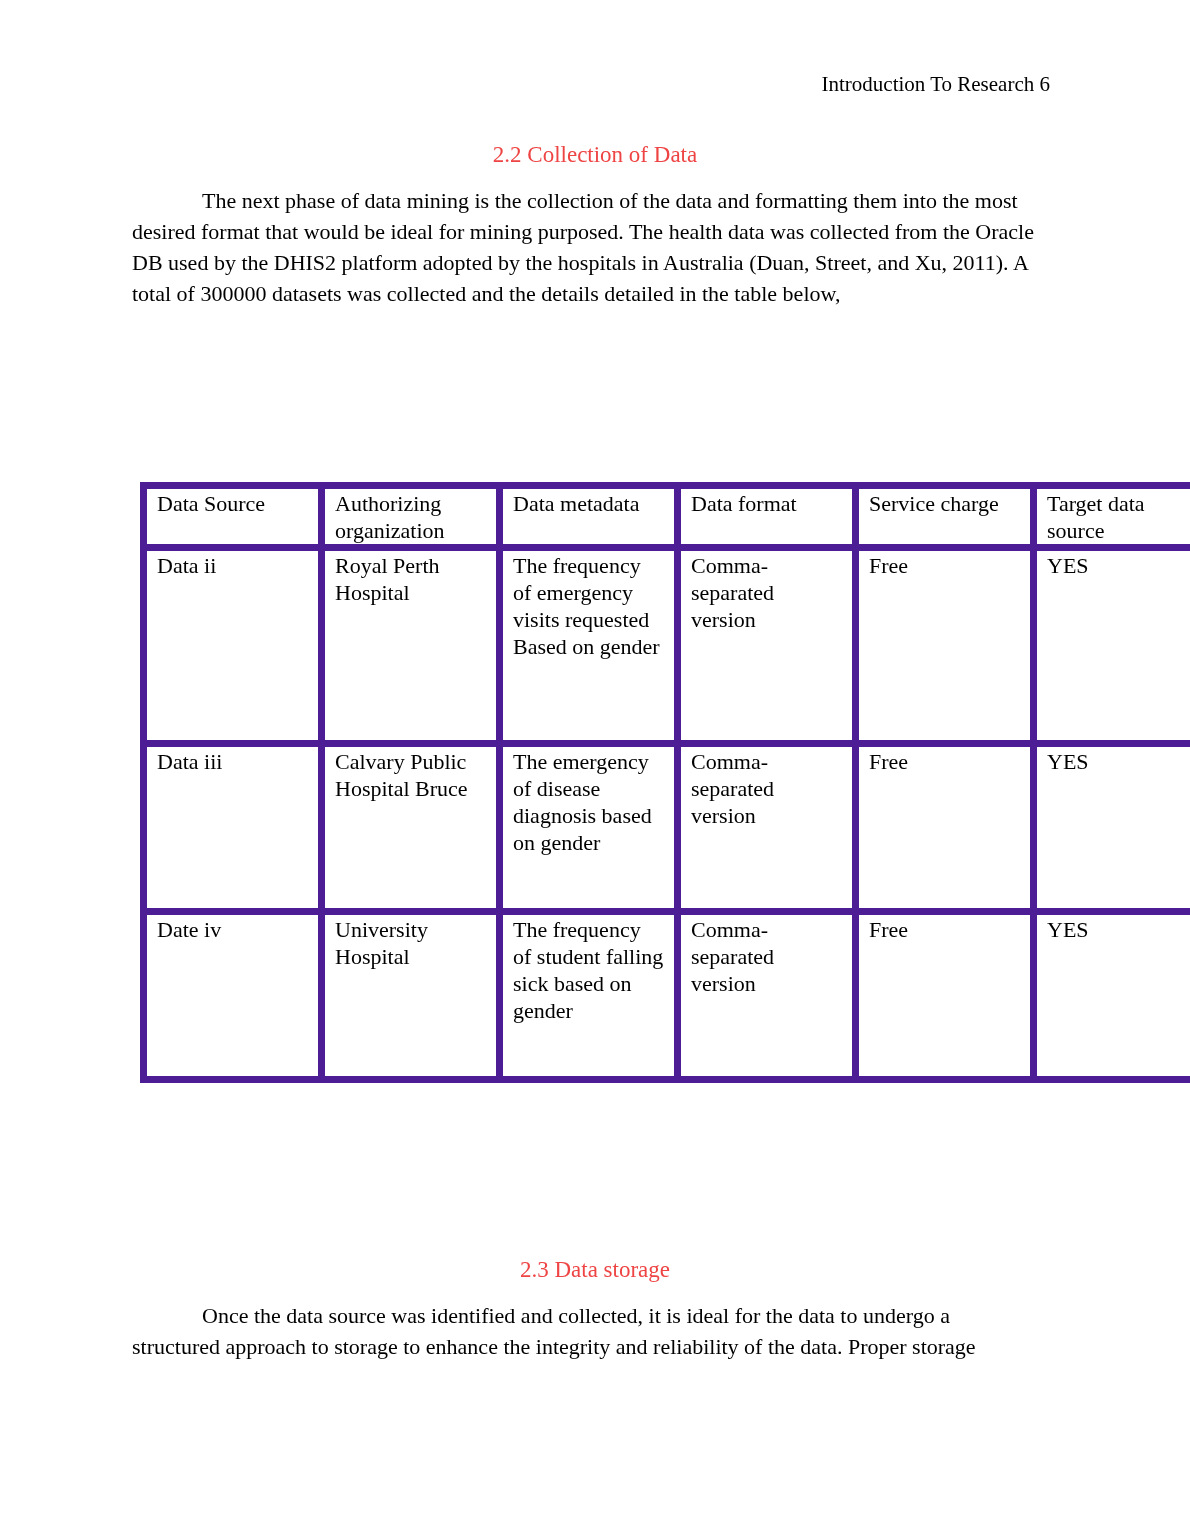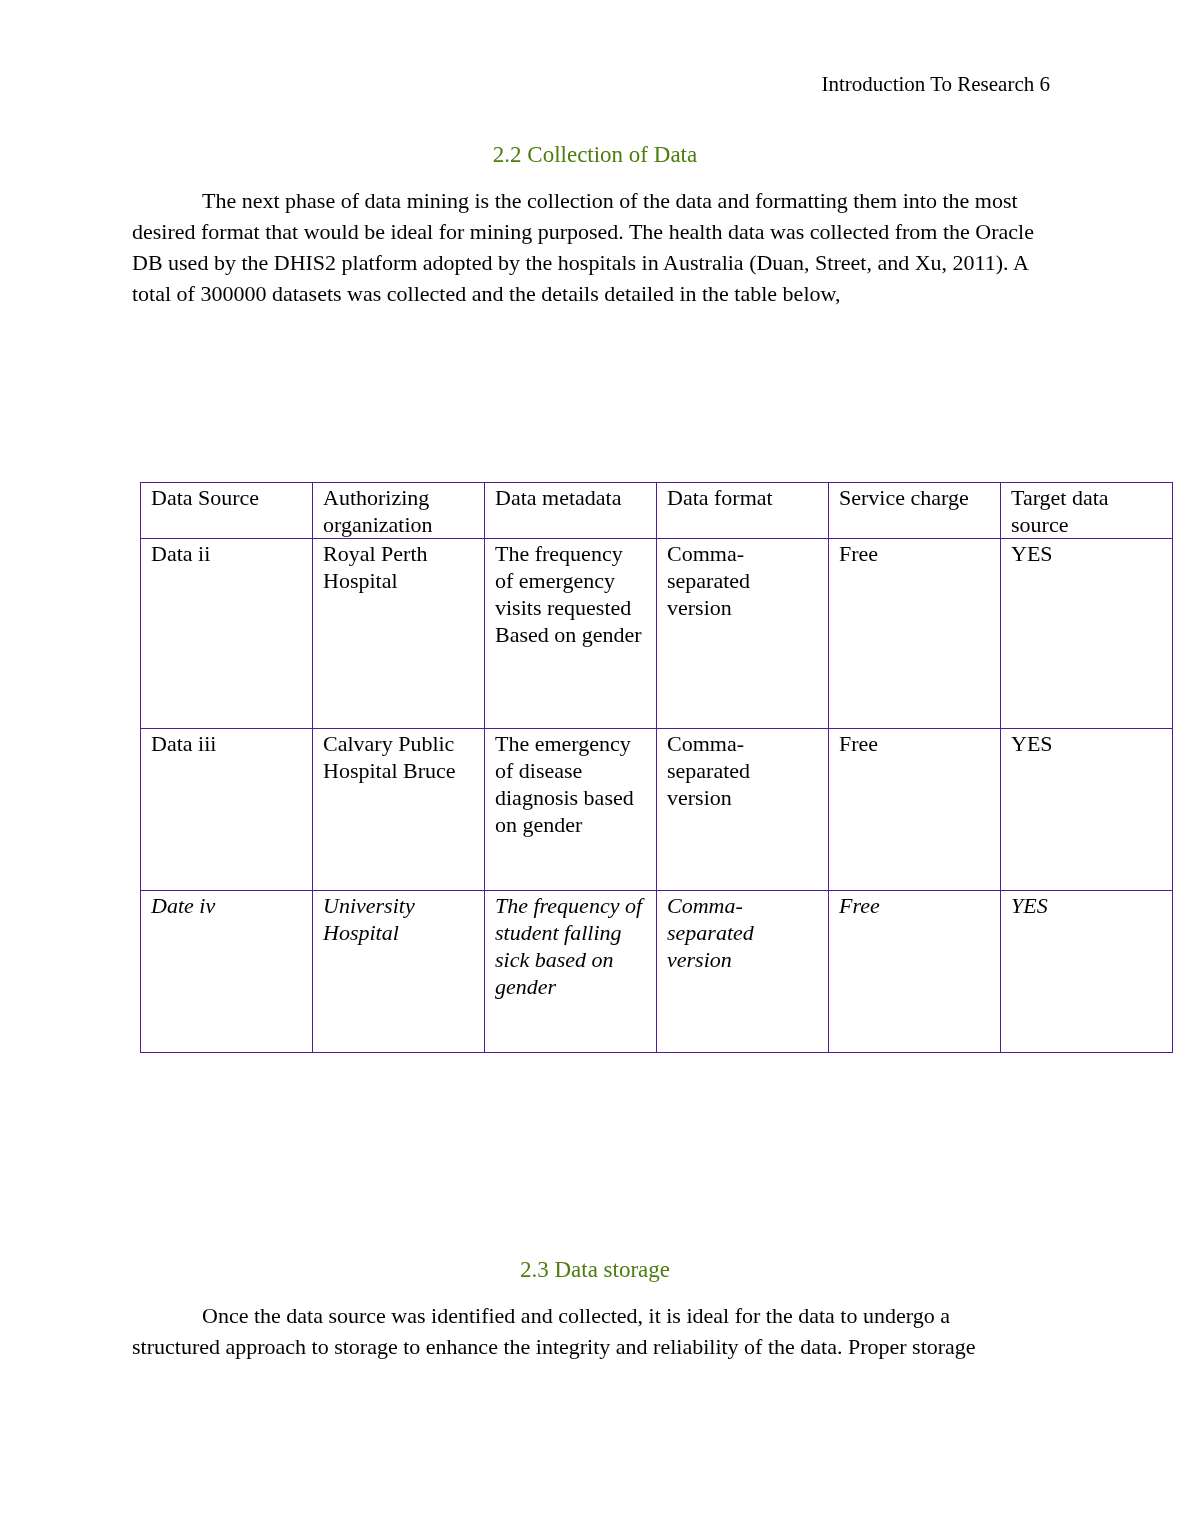--- a/index.html
+++ b/index.html
@@ -6,45 +6,45 @@
     body {
       width: 1190px; height: 1540px; position: relative; overflow: hidden;
       font-family: "Liberation Serif", serif; color: #000;
     }
     .page-header {
       position: absolute; top: 70px; right: 140px;
       font-size: 21px; line-height: 28px;
     }
     .heading {
       position: absolute; left: 0; width: 1190px; text-align: center;
-      font-size: 23px; color: #4d7c0f; line-height: 30px;
+      font-size: 23px; color: #ef4444; line-height: 30px;
     }
     .h-collection { top: 140px; }
     .h-storage { top: 1255px; }
     .para {
       position: absolute; left: 132px; width: 910px;
       font-size: 22px; line-height: 31px; margin: 0;
     }
     .para .indent { display: inline-block; width: 70px; }
     .p1 { top: 185px; }
     .p2 { top: 1300px; }
     table.data-table {
       position: absolute; left: 140px; top: 482px;
       width: 910px; border-collapse: collapse; table-layout: fixed;
       font-size: 22px; line-height: 27px;
     }
     table.data-table td {
-      border: 1px solid #4c1d95; vertical-align: top;
+      border: 7px solid #4c1d95; vertical-align: top;
       padding: 1px 10px 0 10px; width: 151px;
     }
     .r-head td { height: 53px; }
     .r1 td { height: 133px; }
     .r2 td { height: 188px; margin-top: 22px; }
     .r3 td { height: 160px; margin-left: 22px; }
-    .r4 td { height: 160px; font-style: italic; }
+    .r4 td { height: 160px; }
   </style>
 </head>
 <body>
 
 <div class="page-header">Introduction To Research 6</div>
 
 <div class="heading h-collection">2.2 Collection of Data</div>
 <p class="para p1"><span class="indent"></span><span>The next phase of data mining is the collection of the data and formatting them into the most desired format that would be ideal for mining purposed. The health data was collected from the Oracle DB used by the DHIS2 platform adopted by the hospitals in Australia (Duan, Street, and Xu, 2011). A total of 300000 datasets was collected and the details detailed in the table below,</span></p>
 
 <table class="data-table">

